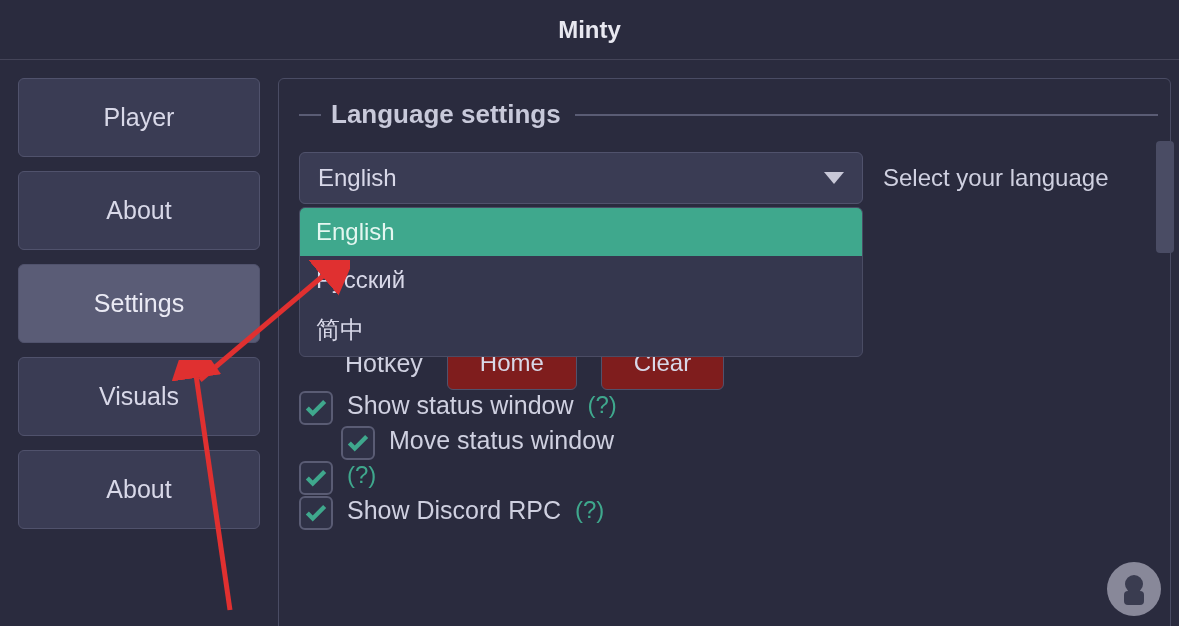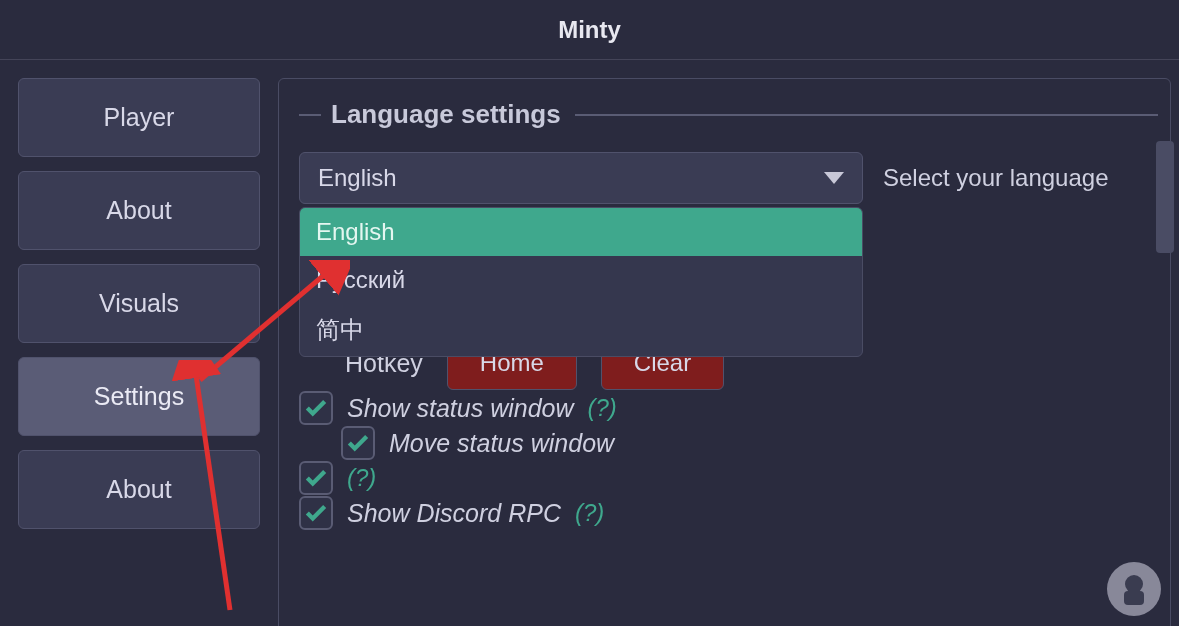--- a/index.html
+++ b/index.html
@@ -135,23 +135,22 @@
       color: #e4f6f0;
     }
     .settings-list {
       margin-top: 132px;
       display: flex;
       flex-direction: column;
       gap: 1px;
     }
     .row {
       display: flex;
-      align-items: center;
+      align-items: flex-start;
       gap: 14px;
-      font-style: italic;
     }
     .row.indent { margin-left: 42px; }
     .checkbox {
       width: 34px;
       height: 34px;
       border: 2px solid #5a5c74;
       border-radius: 6px;
       display: flex;
       align-items: center;
       justify-content: center;
@@ -245,22 +244,22 @@
   </style>
 </head>
 <body>
 
 <div class="title-bar">Minty</div>
 
 <div class="layout">
   <div class="sidebar">
     <div class="sidebar-item">Player</div>
     <div class="sidebar-item">About</div>
+    <div class="sidebar-item active">Settings</div>
     <div class="sidebar-item">Visuals</div>
-    <div class="sidebar-item active">Settings</div>
     <div class="sidebar-item">About</div>
   </div>
 
   <div class="main-panel">
     <div class="scrollbar"></div>
 
     <div class="section-header">
       <div class="leader-line"></div>
       <div class="section-title">Language settings</div>
       <div class="trailer-line"></div>

